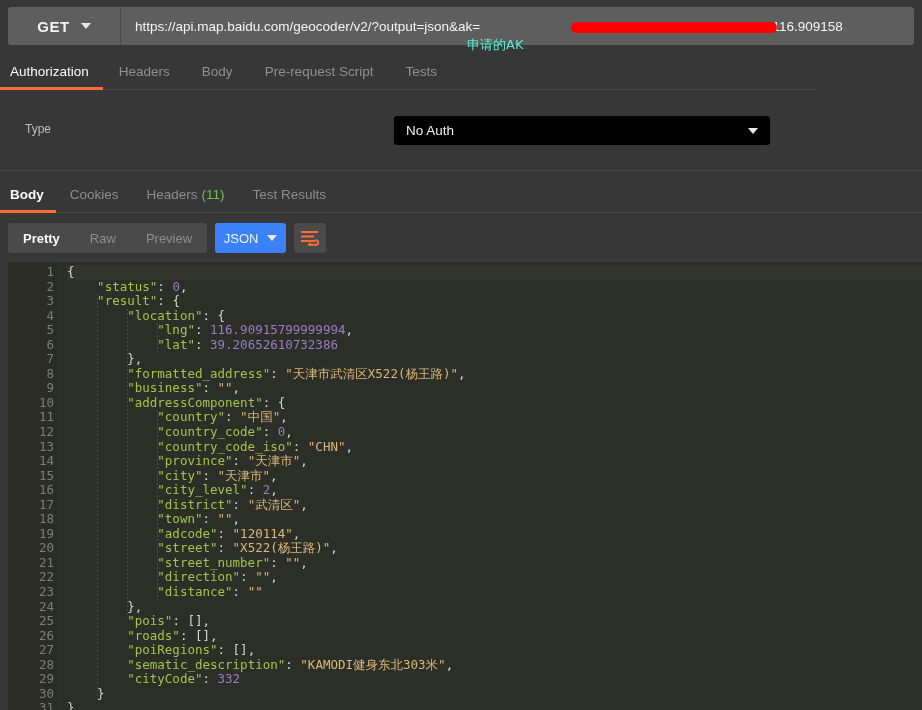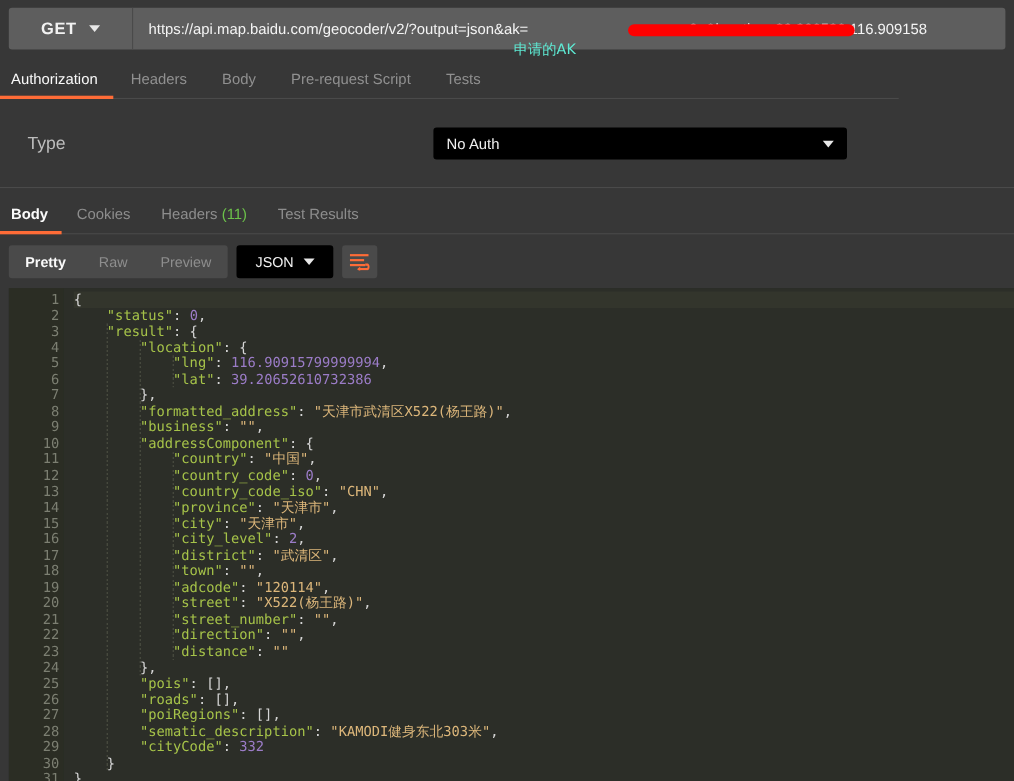--- a/index.html
+++ b/index.html
@@ -89,21 +89,21 @@
   #rt-tests  { padding: 0 16px; }
 
   
   #auth-pane {
     position: absolute; left: 0; top: 91px;
     width: 922px; height: 80px;
     border-bottom: 1px solid #4a4a4a;
   }
   #type-label {
     position: absolute; left: 25px; top: 31px;
-    color: #bdbdbd; font-size: 16px;
+    color: #bdbdbd; font-size: 12px;
   }
   #auth-type-select {
     position: absolute; left: 394px; top: 116px;
     width: 376px; height: 29px;
     background: #000000;
     border-radius: 3px;
     display: flex; align-items: center;
     padding: 0 12px;
     cursor: pointer;
   }
@@ -149,22 +149,22 @@
     display: flex; align-items: stretch;
   }
   .fmt-btn {
     display: flex; align-items: center;
     padding: 0 15px;
     color: #8e8e8e; font-size: 13px;
     cursor: pointer;
   }
   .fmt-btn.active { color: #fafafa; font-weight: bold; }
   #lang-select {
-    height: 30px; width: 88px;
-    background: #000000; border-radius: 3px;
+    height: 30px; width: 71px;
+    background: #3b82f6; border-radius: 3px;
     display: flex; align-items: center; justify-content: center;
     gap: 9px; cursor: pointer;
   }
   #lang-value { color: #f0f0f0; font-size: 13px; }
   #wrap-btn {
     height: 30px; width: 32px;
     background: #4a4a4a; border-radius: 3px;
     display: flex; align-items: center; justify-content: center;
     cursor: pointer;
   }

